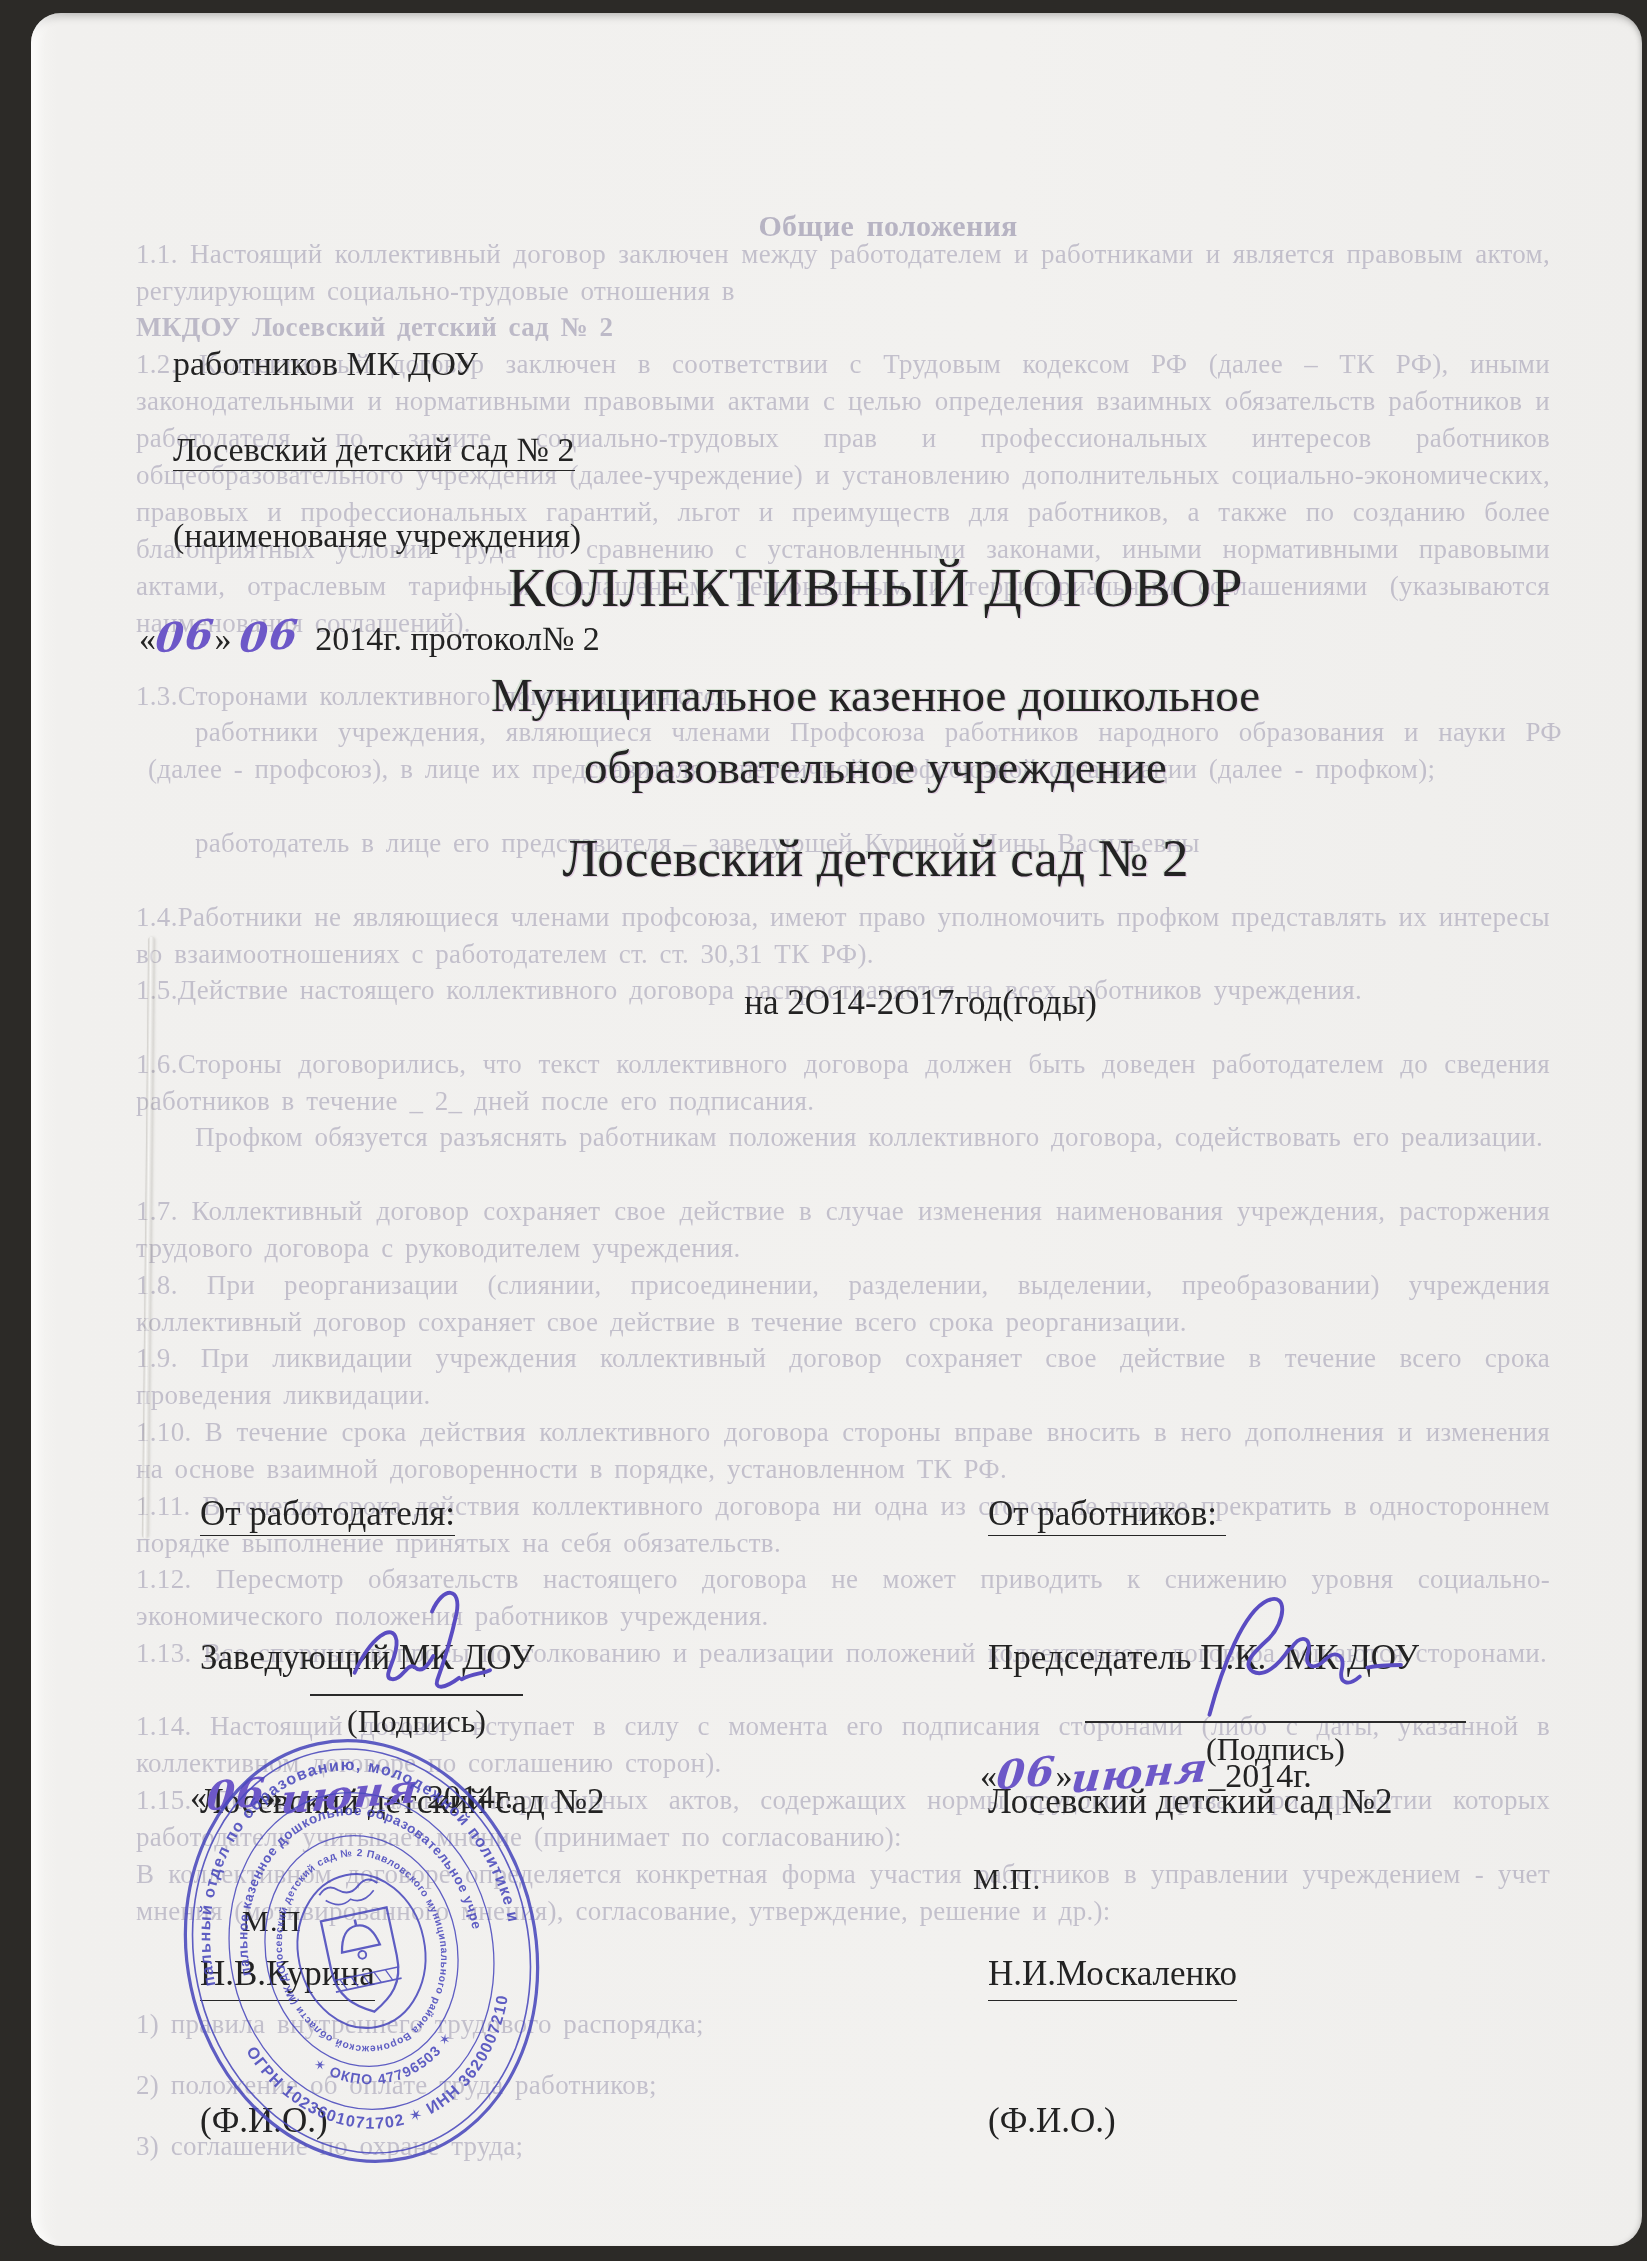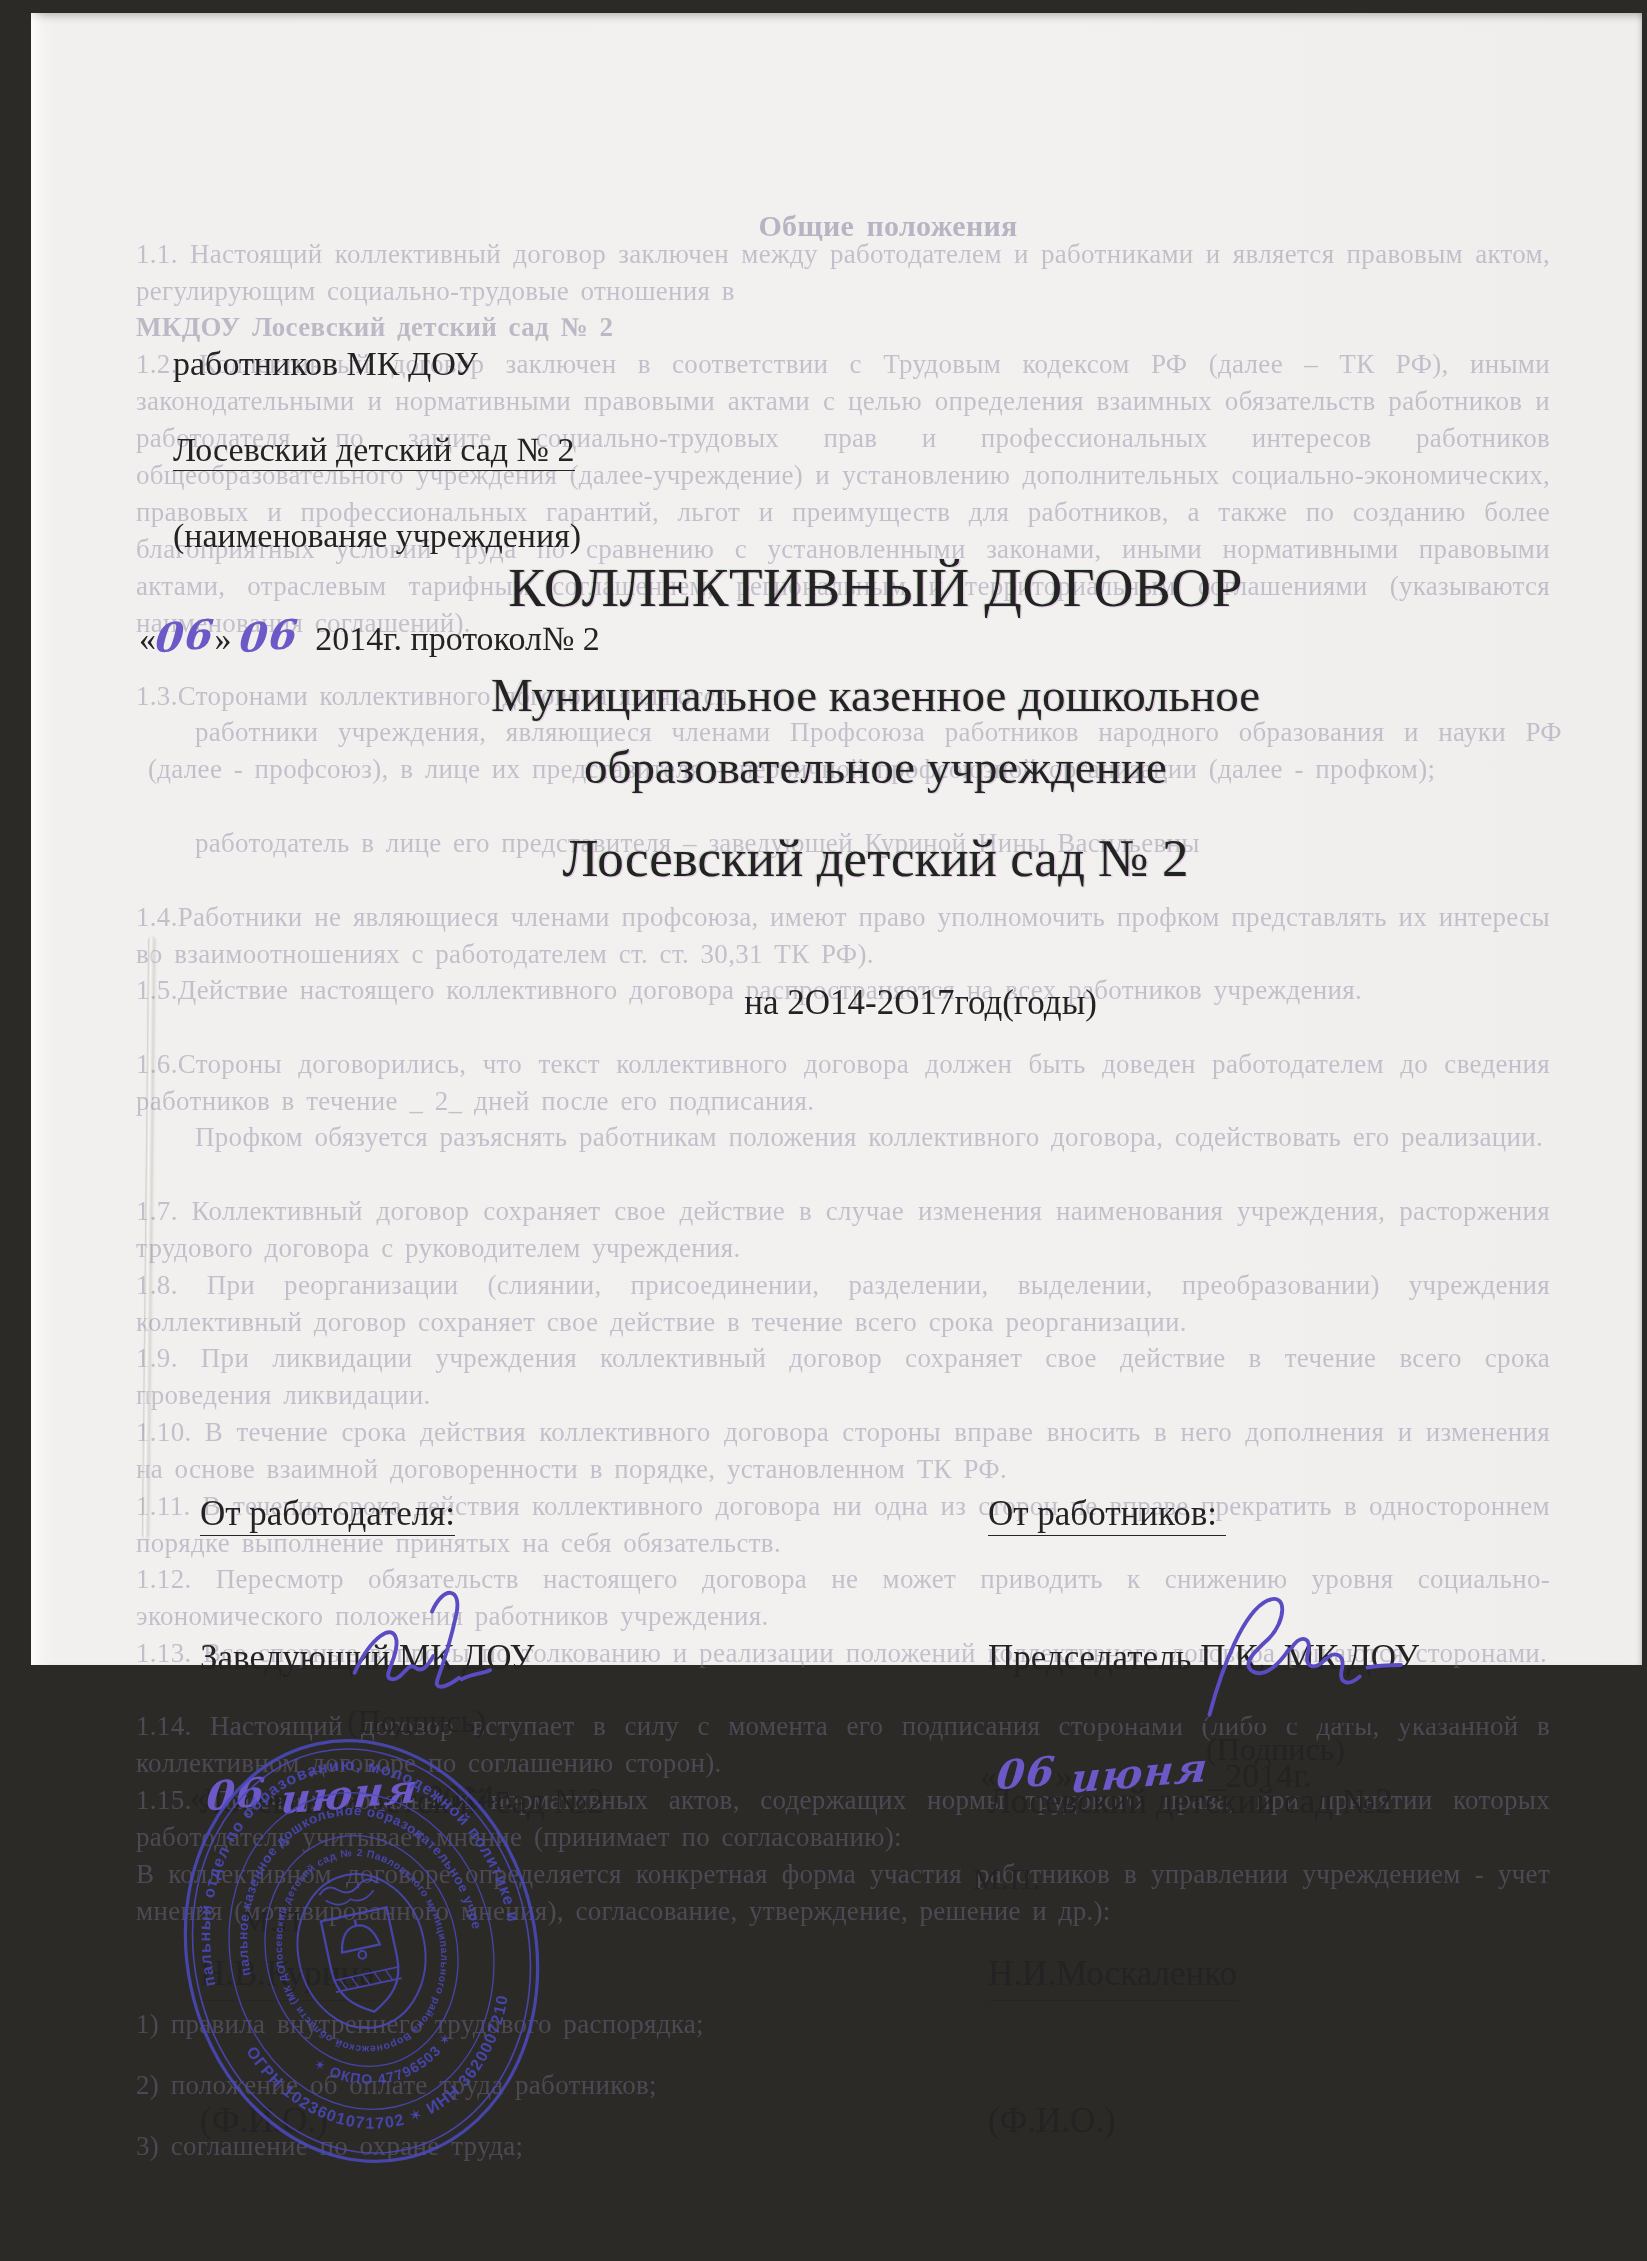--- a/index.html
+++ b/index.html
@@ -1,21 +1,21 @@
 <!DOCTYPE html>
 <html style="font-size:10.3px"><head>
 <meta charset="utf-8">
 <style>
   html,body{margin:0;padding:0;width:1647px;height:2261px;background:#2c2a27;overflow:hidden;}
   *{box-sizing:border-box;}
   .page{
-    position:absolute;left:31px;top:13px;width:1611px;height:1652px;
+    position:absolute;left:31px;top:13px;width:1611px;height:2233px;
     background:linear-gradient(90deg,#f6f5f3 0px,#f1f0ee 26px,#f2f1ef 60%,#efeeec 100%);
     box-shadow:inset 14px 0 11.6px -9px rgba(255,255,255,.9), inset -3.9px 0 6.5px -3.9px rgba(0,0,0,.25), inset 0 9px 9px -6.5px rgba(0,0,0,.25);
-    font-family:"Liberation Serif","DejaVu Serif",serif;color:#232323;
+    font-family:"Liberation Serif","DejaVu Serif",serif;color:#232323;border-radius:30px;
   }
   
   .gh{position:absolute;left:105px;width:1414px;font-size:27px;line-height:37px;
       color:#7e7899;opacity:.40;text-align:justify;letter-spacing:0.3px;word-spacing:4.5px;}
   .gh.ind{text-indent:47px;margin-left:12px;}
   .gh.c{text-align:left;font-weight:bold;opacity:.45;}
   .gh.head{font-weight:bold;font-size:30px;text-align:center;opacity:.5;padding-left:90px;}
   
   .approval{position:absolute;left:108px;top:200px;font-size:34px;line-height:43px;white-space:pre;}
   .u{border-bottom:1.9px solid #262626;padding-bottom:1.9px;}

